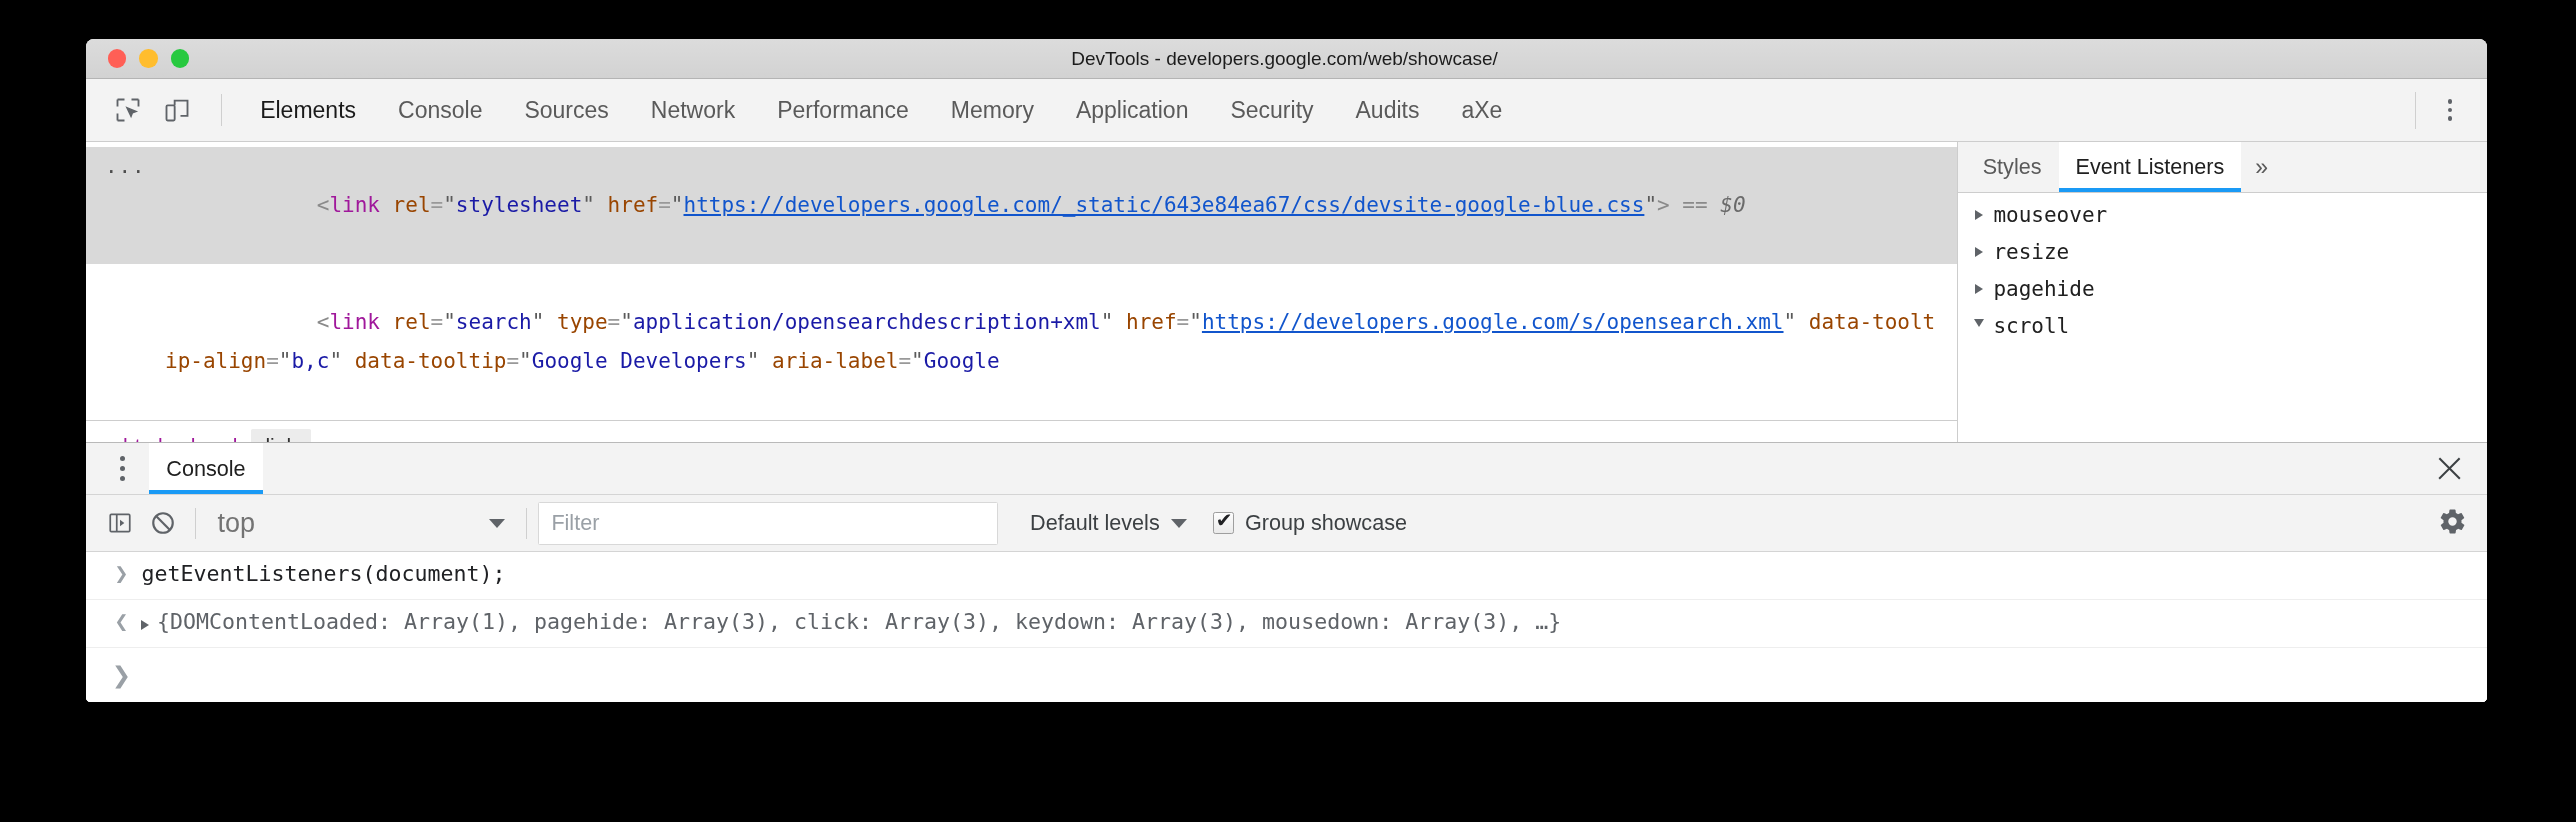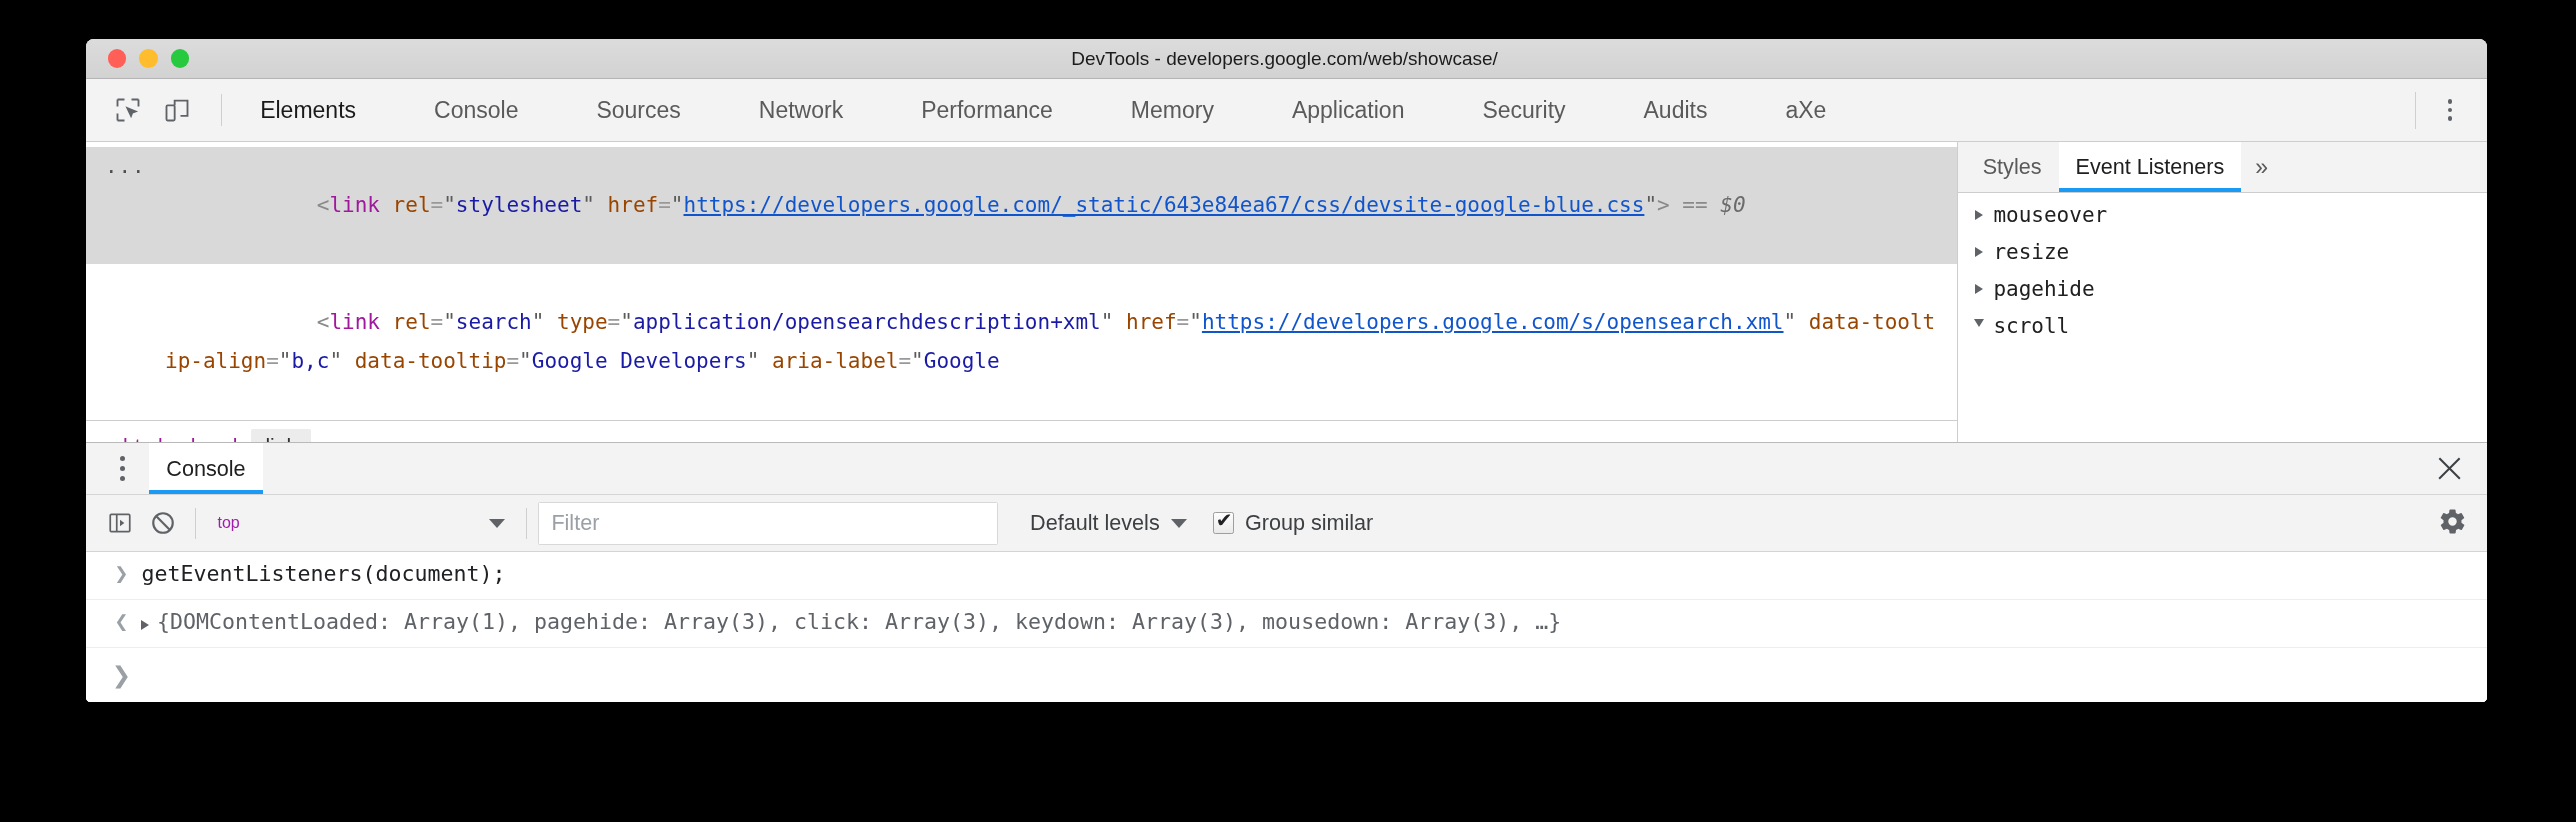--- a/index.html
+++ b/index.html
@@ -47,21 +47,21 @@
     display: flex; align-items: center;
     position: relative;
   }
   .tool-icons { display: flex; align-items: center; gap: 6.2px; padding-left: 20px; }
   .icon-btn {
     width: 43px; height: 43px;
     display: flex; align-items: center; justify-content: center;
     cursor: pointer;
   }
   .vsep { width: 0.8px; height: 32px; background: #cfcfcf; margin: 0 17px; }
-  .tabs { display: flex; align-items: flex-start; height: 100%; gap: 36px; }
+  .tabs { display: flex; align-items: flex-start; height: 100%; }
   .tab {
     font-size: 23px; color: #5a5a5a;
     padding: 0 21px; height: 100%;
     display: flex; align-items: center; cursor: pointer;
     white-space: nowrap;
   }
   .tab.active { color: #1a1a1a; }
   .tabbar-right {
     position: absolute; right: 0; top: 0; height: 100%;
     display: flex; align-items: center;
@@ -214,21 +214,21 @@
     border-bottom: 0.8px solid #d4d4d4;
     display: flex; align-items: center; position: relative;
     padding-left: 12.3px;
   }
   .ct-icon { width: 43px; height: 43px; display:flex; align-items:center; justify-content:center; cursor:pointer; }
   .ct-sep { width: 0.8px; height: 31px; background: #cfcfcf; margin: 0 10.8px; }
   .ctx-select {
     display: flex; align-items: center; justify-content: space-between;
     width: 309px; height: 43px; padding: 0 10.8px; cursor: pointer;
   }
-  .ctx-select span.lbl { font-size: 16px; color: #a21caf; }
+  .ctx-select span.lbl { font-size: 27px; color: #737373; }
   .caret { width:0;height:0;border-left:8.5px solid transparent;border-right:8.5px solid transparent;border-top:9.3px solid #5f6368; }
   .filter-input {
     width: 460px; height: 43px; background:#fff;
     border: 0.8px solid #d8d8d8; border-radius: 1.5px;
     display:flex; align-items:center; padding: 0 12.3px;
     font-size: 21.6px; color: #9aa0a6;
   }
   .levels { display:flex; align-items:center; gap:10.8px; margin-left: 32px; cursor:pointer; }
   .levels .lbl { font-size: 21.6px; color: #3c4043; }
   .groupsim { display:flex; align-items:center; gap: 10.8px; margin-left: 26px; cursor:pointer; }
@@ -406,21 +406,21 @@
         <span class="caret"></span>
       </div>
       <div class="ct-sep"></div>
       <div class="filter-input">Filter</div>
       <div class="levels">
         <span class="lbl">Default levels</span>
         <span class="caret"></span>
       </div>
       <div class="groupsim">
         <span class="chk"></span>
-        <span class="lbl">Group similar</span>
+        <span class="lbl">Group showcase</span>
       </div>
       <div class="gear">
         <svg width="29" height="29" viewBox="0 0 24 24" fill="#5f6368">
           <path d="M19.4 13c.04-.32.06-.66.06-1s-.02-.68-.07-1l2.11-1.65a.5.5 0 00.12-.64l-2-3.46a.5.5 0 00-.6-.22l-2.49 1a7.3 7.3 0 00-1.73-1L14.5 2.4a.5.5 0 00-.5-.4h-4a.5.5 0 00-.5.42l-.37 2.6c-.63.26-1.2.6-1.73 1l-2.49-1a.5.5 0 00-.6.22l-2 3.46a.5.5 0 00.12.64L4.6 11c-.05.32-.07.66-.07 1s.02.68.07 1l-2.11 1.65a.5.5 0 00-.12.64l2 3.46c.12.22.39.3.6.22l2.49-1c.52.4 1.1.74 1.73 1l.37 2.6c.04.24.25.42.5.42h4c.25 0 .46-.18.5-.42l.37-2.6c.63-.26 1.2-.6 1.73-1l2.49 1c.22.08.48 0 .6-.22l2-3.46a.5.5 0 00-.12-.64L19.4 13zM12 15.5A3.5 3.5 0 1115.5 12 3.5 3.5 0 0112 15.5z"></path>
         </svg>
       </div>
     </div>
 
     <div class="console-body">
       <div class="cline input">

